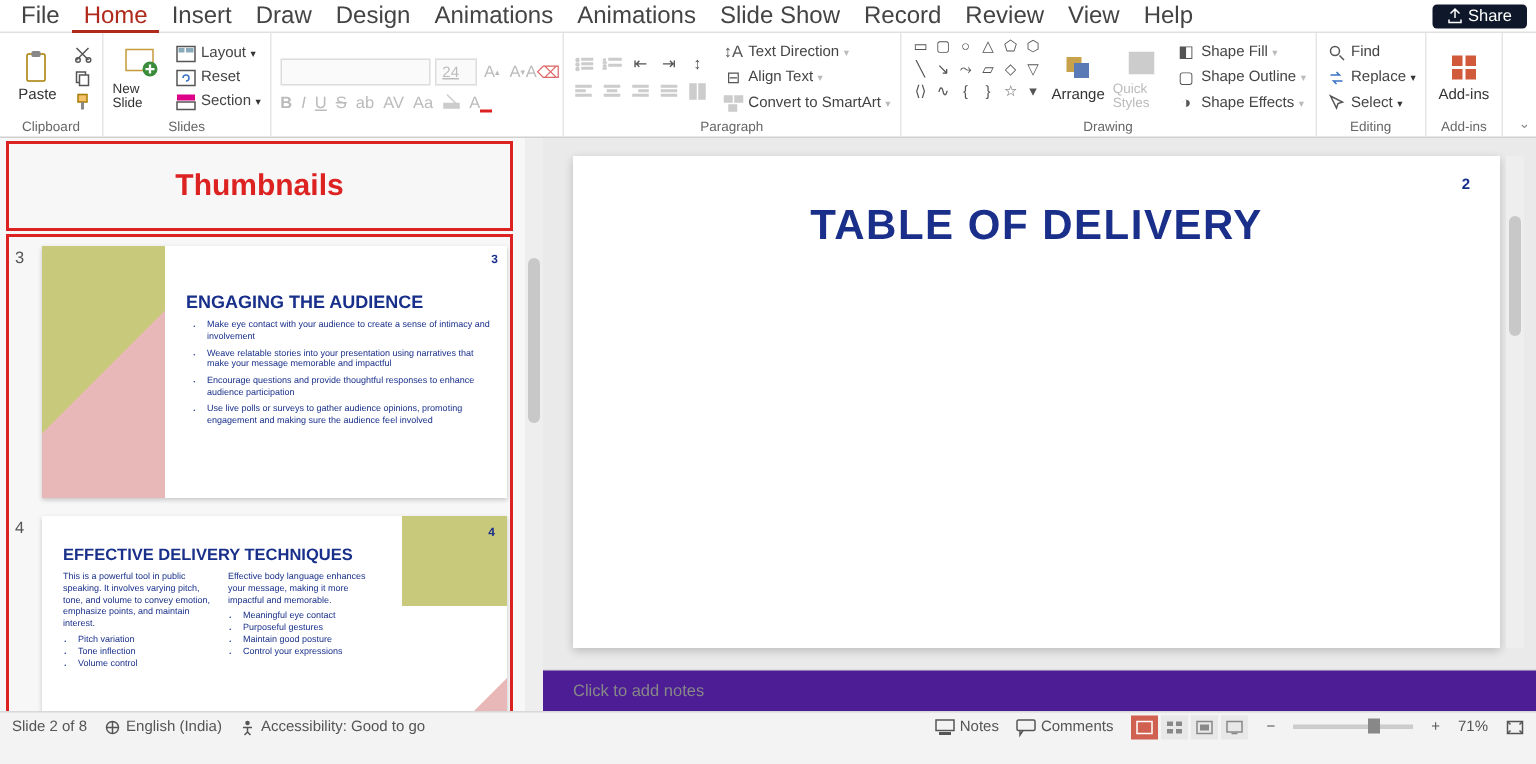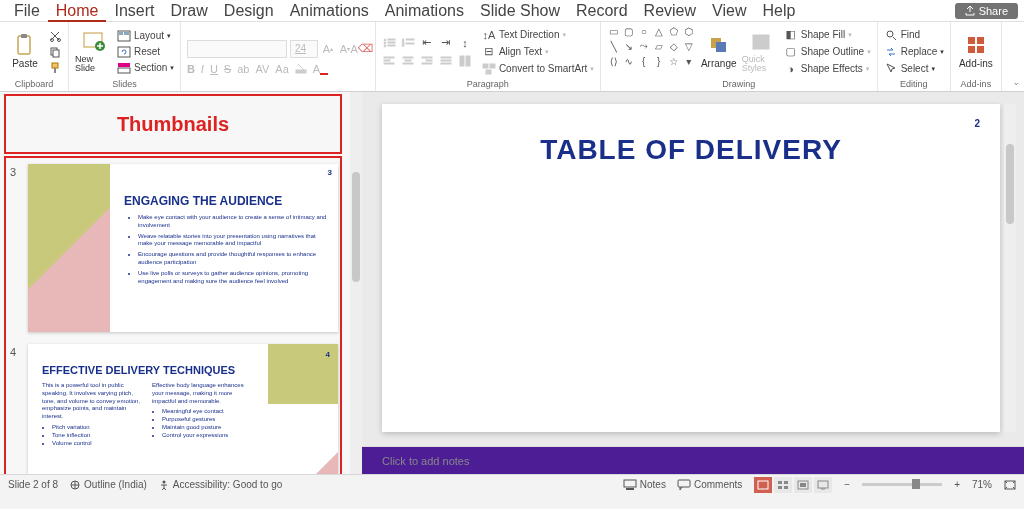--- a/index.html
+++ b/index.html
@@ -3,21 +3,21 @@
 <meta charset="utf-8">
 <style>
   * { box-sizing: border-box; margin: 0; padding: 0; font-family: "Segoe UI", Arial, sans-serif; }
   body { background: #f3f3f3; width: 1024px; height: 509px; overflow: hidden; font-size: 11px; color: #333; }
 
   
   .menubar { display: flex; align-items: center; height: 22px; background: #fff; border-bottom: 1px solid #e0e0e0; padding: 0 6px; }
   .menubar .menu-item { padding: 2px 8px; font-size: 16px; color: #444; cursor: pointer; }
   .menubar .menu-item.active { color: #b02a1b; border-bottom: 2px solid #b02a1b; padding-bottom: 0; }
   .menubar .spacer { flex: 1; }
-  .share-btn { background: #737373; color: #fff; padding: 2px 10px; border-radius: 3px; font-size: 11px; display: flex; align-items: center; gap: 4px; }
+  .share-btn { background: #0f172a; color: #fff; padding: 2px 10px; border-radius: 3px; font-size: 11px; display: flex; align-items: center; gap: 4px; }
 
   
   .ribbon { display: flex; height: 70px; background: #fff; border-bottom: 1px solid #d0d0d0; }
   .ribbon-group { border-right: 1px solid #e6e6e6; padding: 2px 6px 0 6px; display: flex; flex-direction: column; justify-content: space-between; }
   .ribbon-group-body { display: flex; gap: 4px; flex: 1; }
   .ribbon-group-label { text-align: center; font-size: 9px; color: #666; padding-bottom: 2px; }
   .rbtn-big { display: flex; flex-direction: column; align-items: center; justify-content: center; width: 38px; font-size: 10px; gap: 2px; cursor: pointer; }
   .rbtn-big .ico { width: 22px; height: 22px; display: flex; align-items: center; justify-content: center; }
   .rstack { display: flex; flex-direction: column; gap: 2px; justify-content: center; }
   .rrow { display: flex; gap: 3px; align-items: center; }
@@ -488,21 +488,21 @@
   </div>
 </div>
 
 <div class="statusbar">
   <span class="status-item">Slide 2 of 8</span>
   <span class="status-item">
     <svg width="10" height="10">
         <circle cx="5" cy="5" r="4" fill="none" stroke="#555"></circle>
         <path d="M1 5h8M5 1v8" stroke="#555"></path>
       </svg>
-    <span>Outline (India)</span>
+    <span>English (India)</span>
   </span>
   <span class="status-item">
     <svg width="10" height="10">
         <circle cx="5" cy="2" r="1.5" fill="#555"></circle>
         <path d="M2 5h6M5 5v3l-2 2M5 8l2 2" stroke="#555" fill="none"></path>
       </svg>
     <span>Accessibility: Good to go</span>
   </span>
   <div class="spacer"></div>
   <span class="status-item">

